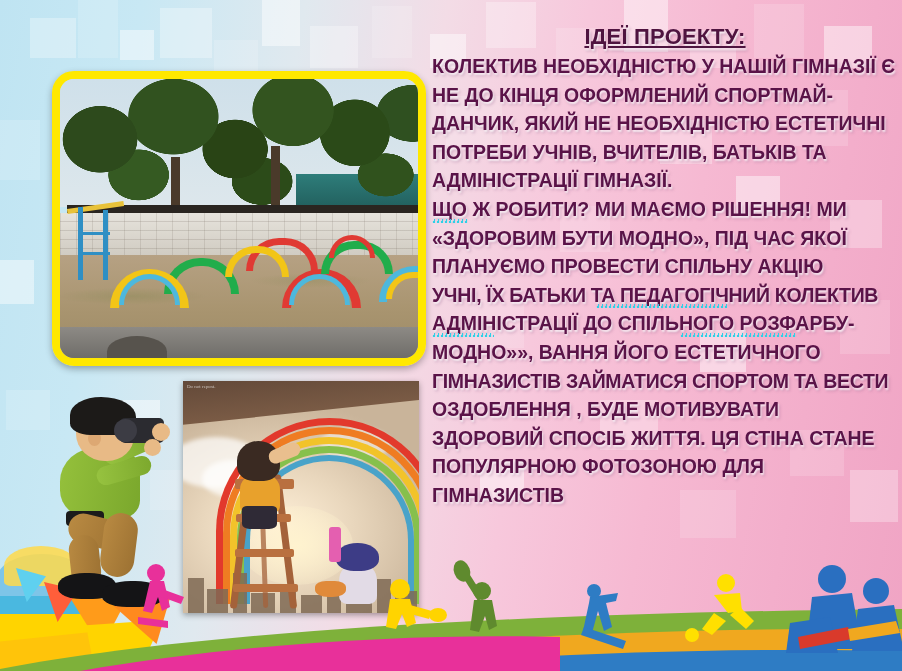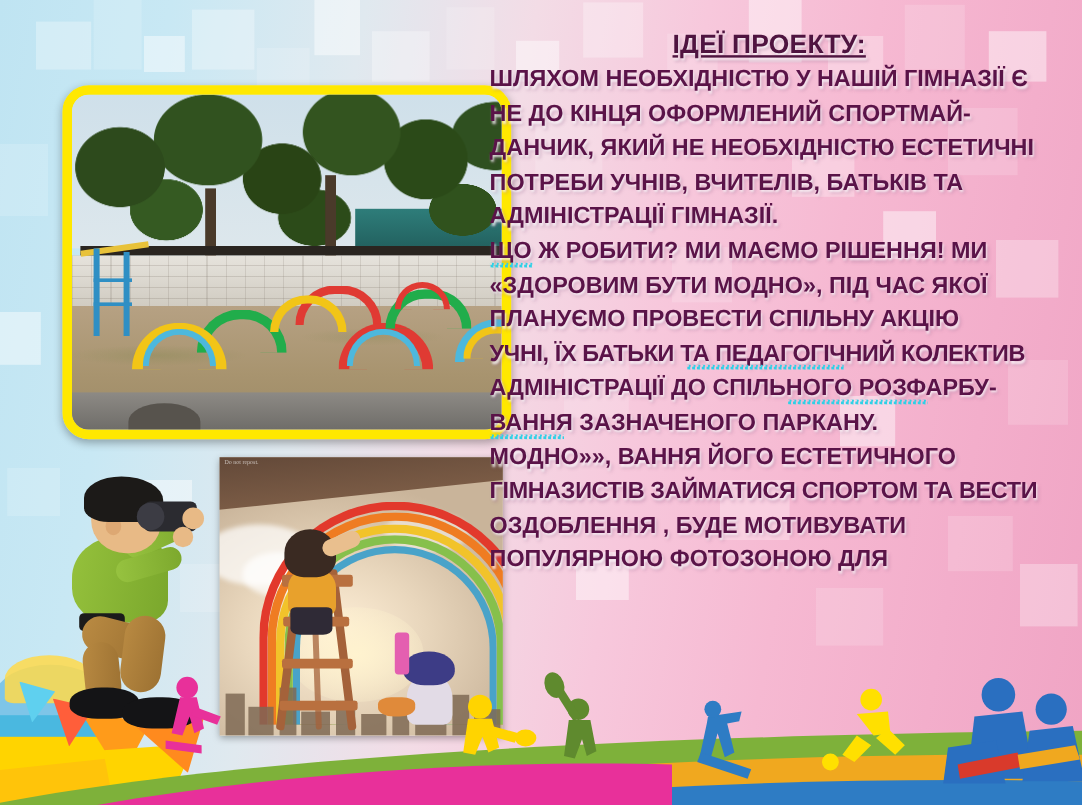--- a/index.html
+++ b/index.html
@@ -111,21 +111,21 @@
 
   
   #kite{position:absolute;left:-10px;top:524px;width:210px;height:147px;}
   .kp{position:absolute;}
 
   
   #bottom-band{position:absolute;left:0;bottom:0;width:902px;height:120px;overflow:hidden;}
 
   
   #text-block{
-    position:absolute;left:408px;top:24px;width:466px;
+    position:absolute;left:432px;top:24px;width:466px;
   }
   #text-block .title{
     text-align:center;
     font-size:22px;font-weight:bold;letter-spacing:.2px;
     color:#4f1440;
     text-decoration:underline;
     text-shadow:1px 2px 2px rgba(255,255,255,.85), 2px 3px 3px rgba(120,60,110,.40);
     margin:0 0 2px 0;line-height:26px;
   }
   #text-block .line{
@@ -356,42 +356,43 @@
       </g>
       <g fill="#f0a81f">
         <path d="M848,78 l48,-8 l4,12 l-50,8 z"></path>
       </g>
     </svg>
   </div>
 
   <div id="text-block">
     <div class="title">ІДЕЇ ПРОЕКТУ:</div>
 
-    <div class="line">ШЛЯХОМ НЕОБХІДНІСТЮ У НАШІЙ ГІМНАЗІЇ Є</div>
+    <div class="line">КОЛЕКТИВ НЕОБХІДНІСТЮ У НАШІЙ ГІМНАЗІЇ Є</div>
     <div class="line">НЕ ДО КІНЦЯ ОФОРМЛЕНИЙ СПОРТМАЙ-</div>
     <div class="line">ДАНЧИК, ЯКИЙ НЕ НЕОБХІДНІСТЮ ЕСТЕТИЧНІ</div>
     <div class="line">ПОТРЕБИ УЧНІВ, ВЧИТЕЛІВ,  БАТЬКІВ ТА</div>
     <div class="line">АДМІНІСТРАЦІЇ ГІМНАЗІЇ.</div>
     <div class="line">
       <span>ЩО Ж РОБИТИ? МИ МАЄМО РІШЕННЯ! МИ</span>
       <span class="wavy" style="left:0px;width:36px;"></span>
     </div>
     <div class="line">«ЗДОРОВИМ БУТИ МОДНО», ПІД ЧАС ЯКОЇ</div>
     <div class="line">ПЛАНУЄМО ПРОВЕСТИ СПІЛЬНУ  АКЦІЮ</div>
     <div class="line sq">
       <span>УЧНІ,  ЇХ БАТЬКИ ТА   ПЕДАГОГІЧНИЙ КОЛЕКТИВ</span>
       <span class="wavy" style="left:164px;width:131px;"></span>
     </div>
     <div class="line">
       <span>АДМІНІСТРАЦІЇ ДО  СПІЛЬНОГО РОЗФАРБУ-</span>
       <span class="wavy" style="left:248px;width:117px;"></span>
     </div>
     <div class="line">
-      <span>ВАННЯ ЗАЗНАЧЕНОГО ПАРКАНУ.</span>
       <span class="wavy" style="left:0px;width:62px;"></span>
     </div>
     <div class="line">МОДНО»», ВАННЯ ЙОГО ЕСТЕТИЧНОГО</div>
     <div class="line sq">ГІМНАЗИСТІВ ЗАЙМАТИСЯ СПОРТОМ ТА  ВЕСТИ</div>
     <div class="line">ОЗДОБЛЕННЯ , БУДЕ МОТИВУВАТИ</div>
+    <div class="line">ЗДОРОВИЙ СПОСІБ ЖИТТЯ. ЦЯ СТІНА СТАНЕ</div>
     <div class="line">ПОПУЛЯРНОЮ ФОТОЗОНОЮ ДЛЯ</div>
+    <div class="line">ГІМНАЗИСТІВ</div>
   </div>
 
 </div>
 
 </body></html>

